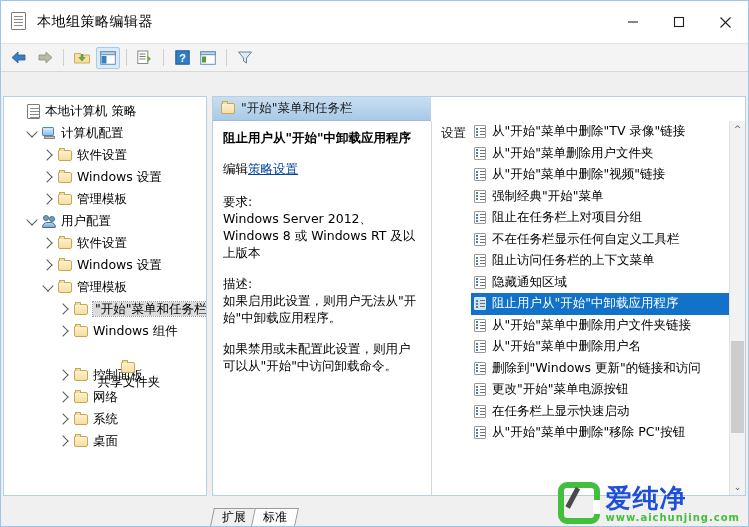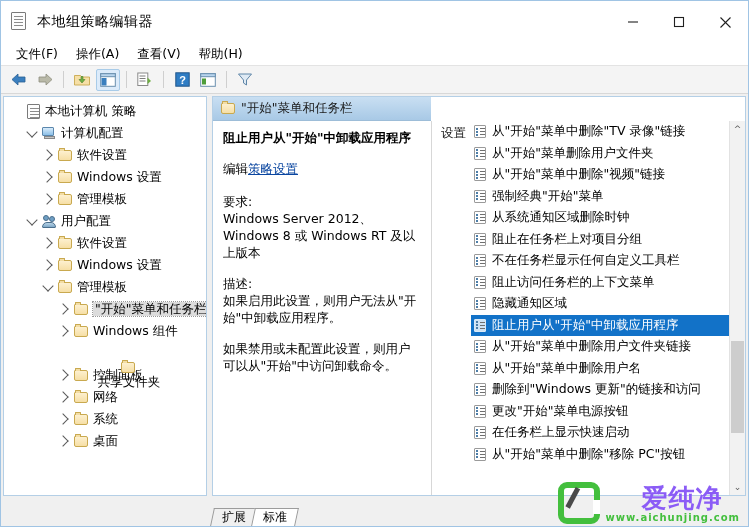--- a/index.html
+++ b/index.html
@@ -493,24 +493,23 @@
     content: "";
     position: absolute;
     right: -6px; top: 12px;
     width: 7px; height: 14px;
     background: #ffffff;
   }
   .wm-text { display: flex; flex-direction: column; }
   .wm-cn {
     font-size: 26px;
     font-weight: bold;
-    color: #8b5cf6;
+    color: #1d4ed8;
     line-height: 28px;
     letter-spacing: 1px;
-    margin-left: 36px;
   }
   .wm-url {
     font-size: 10px;
     font-weight: bold;
     color: #43bf3d;
     letter-spacing: 1px;
   }
 </style>
 </head>
 <body>
@@ -535,26 +534,20 @@
       </div>
       <div class="winbtn">
         <svg width="13" height="13" viewBox="0 0 13 13">
             <line x1="1.5" y1="1.5" x2="11.5" y2="11.5" stroke="#202020" stroke-width="1.1"></line>
             <line x1="11.5" y1="1.5" x2="1.5" y2="11.5" stroke="#202020" stroke-width="1.1"></line>
           </svg>
       </div>
     </div>
   </div>
 
-  <div class="menubar">
-    <div class="menu-item">文件(F)</div>
-    <div class="menu-item">操作(A)</div>
-    <div class="menu-item">查看(V)</div>
-    <div class="menu-item">帮助(H)</div>
-  </div>
 
   <div class="toolbar">
     <div class="tb-btn">
       <svg width="18" height="15" viewBox="0 0 18 15">
         <path d="M8 2 L2 7.5 L8 13 L8 10 L15 10 L15 5 L8 5 Z" fill="#3a7fbf" stroke="#2a5f93" stroke-width="0.8"></path>
       </svg>
     </div>
     <div class="tb-btn">
       <svg width="18" height="15" viewBox="0 0 18 15">
         <path d="M10 2 L16 7.5 L10 13 L10 10 L3 10 L3 5 L10 5 Z" fill="#b9b9a8" stroke="#8e8e7e" stroke-width="0.8"></path>
@@ -797,24 +790,20 @@
               <div class="lrow">
                 <span class="policy-icon"></span>
                 <span>从"开始"菜单中删除"视频"链接</span>
               </div>
               <div class="lrow">
                 <span class="policy-icon"></span>
                 <span>强制经典"开始"菜单</span>
               </div>
               <div class="lrow">
                 <span class="policy-icon"></span>
-                <span>从系统通知区域删除时钟</span>
-              </div>
-              <div class="lrow">
-                <span class="policy-icon"></span>
                 <span>阻止在任务栏上对项目分组</span>
               </div>
               <div class="lrow">
                 <span class="policy-icon"></span>
                 <span>不在任务栏显示任何自定义工具栏</span>
               </div>
               <div class="lrow">
                 <span class="policy-icon"></span>
                 <span>阻止访问任务栏的上下文菜单</span>
               </div>

